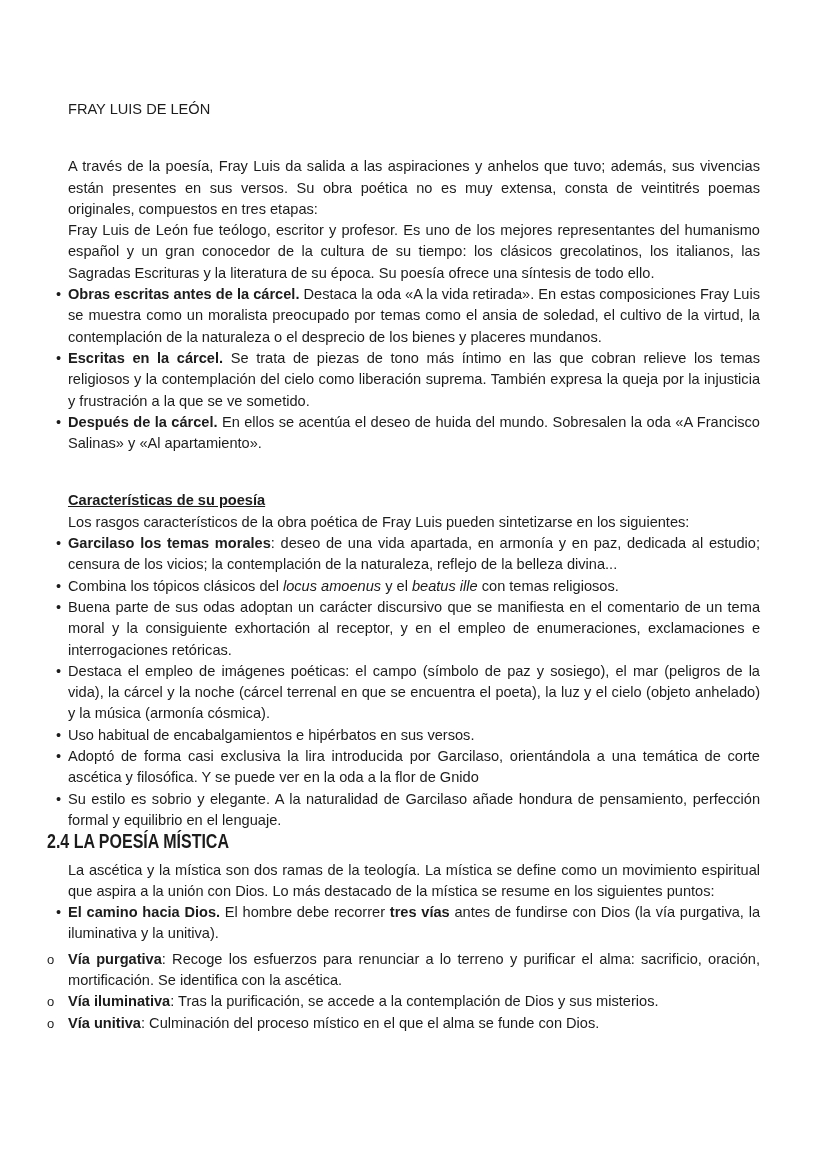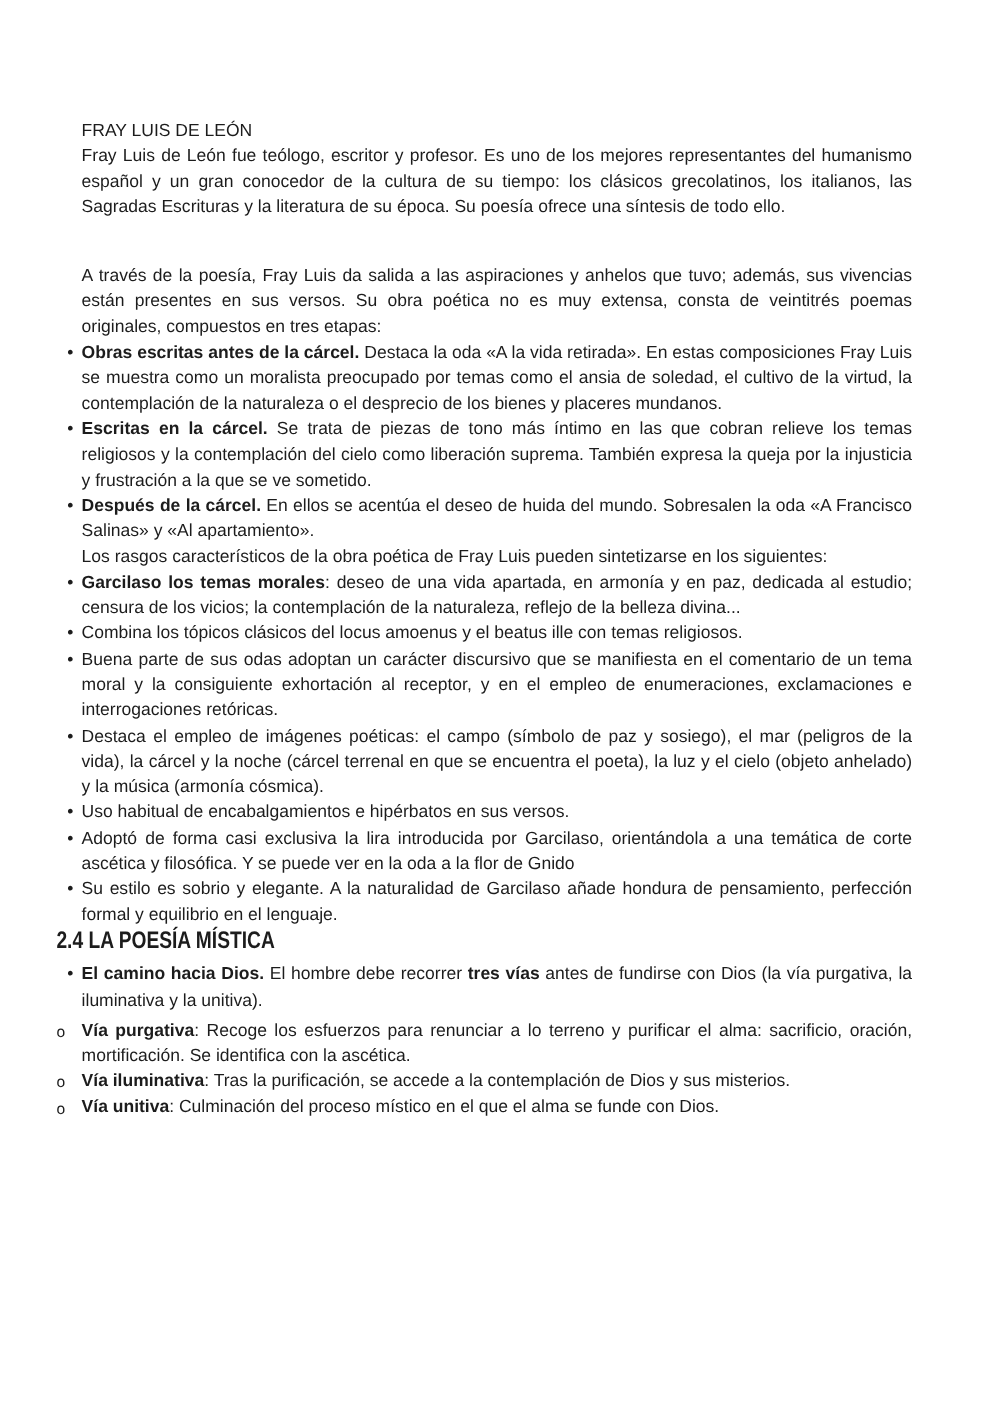--- a/index.html
+++ b/index.html
@@ -28,21 +28,21 @@
   .bullet .marker {
     position: absolute;
     left: -12px;
     top: 0;
   }
   .bullet.circle .marker {
     left: -21px;
     font-size: 13px;
   }
   .bold { font-weight: bold; }
-  .it { }
+  .it { font-style: italic; }
   .big-head {
     font-size: 20px;
     font-weight: bold;
     display: inline-block;
     transform: scaleX(0.8);
     transform-origin: 0 60%;
     letter-spacing: 0;
     white-space: nowrap;
   }
   .gap-md { margin-top: 36px; }
@@ -50,35 +50,36 @@
   .gap-xs { margin-top: 4px; }
   .head-row { margin-bottom: 5px; }
 </style>
 </head>
 <body>
 
 <div class="content">
 
   <section>
     <div class="h-bold indent">FRAY LUIS DE LEÓN</div>
+    <p class="para indent gap-md">A través de la poesía, Fray Luis da salida a las aspiraciones y anhelos que tuvo; además, sus vivencias están presentes en sus versos. Su obra poética no es muy extensa, consta de veintitrés poemas originales, compuestos en tres etapas:</p>
     <p class="para indent">Fray Luis de León fue teólogo, escritor y profesor. Es uno de los mejores representantes del humanismo español y un gran conocedor de la cultura de su tiempo: los clásicos grecolatinos, los italianos, las Sagradas Escrituras y la literatura de su época. Su poesía ofrece una síntesis de todo ello.</p>
-    <p class="para indent gap-md">A través de la poesía, Fray Luis da salida a las aspiraciones y anhelos que tuvo; además, sus vivencias están presentes en sus versos. Su obra poética no es muy extensa, consta de veintitrés poemas originales, compuestos en tres etapas:</p>
 
     <div class="bullet">
       <span class="marker">•</span><span class="bold">Obras escritas antes de la cárcel.</span><span> Destaca la oda «A la vida retirada». En estas composiciones Fray Luis se muestra como un moralista preocupado por temas como el ansia de soledad, el cultivo de la virtud, la contemplación de la naturaleza o el desprecio de los bienes y placeres mundanos.</span>
     </div>
     <div class="bullet">
       <span class="marker">•</span><span class="bold">Escritas en la cárcel.</span><span> Se trata de piezas de tono más íntimo en las que cobran relieve los temas religiosos y la contemplación del cielo como liberación suprema. También expresa la queja por la injusticia y frustración a la que se ve sometido.</span>
     </div>
     <div class="bullet">
       <span class="marker">•</span><span class="bold">Después de la cárcel.</span><span> En ellos se acentúa el deseo de huida del mundo. Sobresalen la oda «A Francisco Salinas» y «Al apartamiento».</span>
     </div>
   </section>
 
   <section>
+    <div class="h-underline indent gap-md">Características de su poesía</div>
     <p class="para indent">Los rasgos característicos de la obra poética de Fray Luis pueden sintetizarse en los siguientes:</p>
 
     <div class="bullet">
       <span class="marker">•</span><span class="bold">Garcilaso los temas morales</span><span>: deseo de una vida apartada, en armonía y en paz, dedicada al estudio; censura de los vicios; la contemplación de la naturaleza, reflejo de la belleza divina...</span>
     </div>
     <div class="bullet">
       <span class="marker">•</span><span>Combina los tópicos clásicos del </span><span class="it">locus amoenus</span><span> y el </span><span class="it">beatus ille</span><span> con temas religiosos.</span>
     </div>
     <div class="bullet">
       <span class="marker">•</span><span>Buena parte de sus odas adoptan un carácter discursivo que se manifiesta en el comentario de un tema moral y la consiguiente exhortación al receptor, y en el empleo de enumeraciones, exclamaciones e interrogaciones retóricas.</span>
@@ -94,20 +95,21 @@
     </div>
     <div class="bullet">
       <span class="marker">•</span><span>Su estilo es sobrio y elegante. A la naturalidad de Garcilaso añade hondura de pensamiento, perfección formal y equilibrio en el lenguaje.</span>
     </div>
   </section>
 
   <section>
     <div class="gap-lg head-row">
       <span class="big-head">2.4 LA POESÍA MÍSTICA</span>
     </div>
+    <p class="para indent">La ascética y la mística son dos ramas de la teología. La mística se define como un movimiento espiritual que aspira a la unión con Dios. Lo más destacado de la mística se resume en los siguientes puntos:</p>
 
     <div class="bullet">
       <span class="marker">•</span><span class="bold">El camino hacia Dios.</span><span> El hombre debe recorrer </span><span class="bold">tres vías</span><span> antes de fundirse con Dios (la vía purgativa, la iluminativa y la unitiva).</span>
     </div>
 
     <div class="bullet circle gap-xs">
       <span class="marker">o</span><span class="bold">Vía purgativa</span><span>: Recoge los esfuerzos para renunciar a lo terreno y purificar el alma: sacrificio, oración, mortificación. Se identifica con la ascética.</span>
     </div>
     <div class="bullet circle">
       <span class="marker">o</span><span class="bold">Vía iluminativa</span><span>: Tras la purificación, se accede a la contemplación de Dios y sus misterios.</span>

